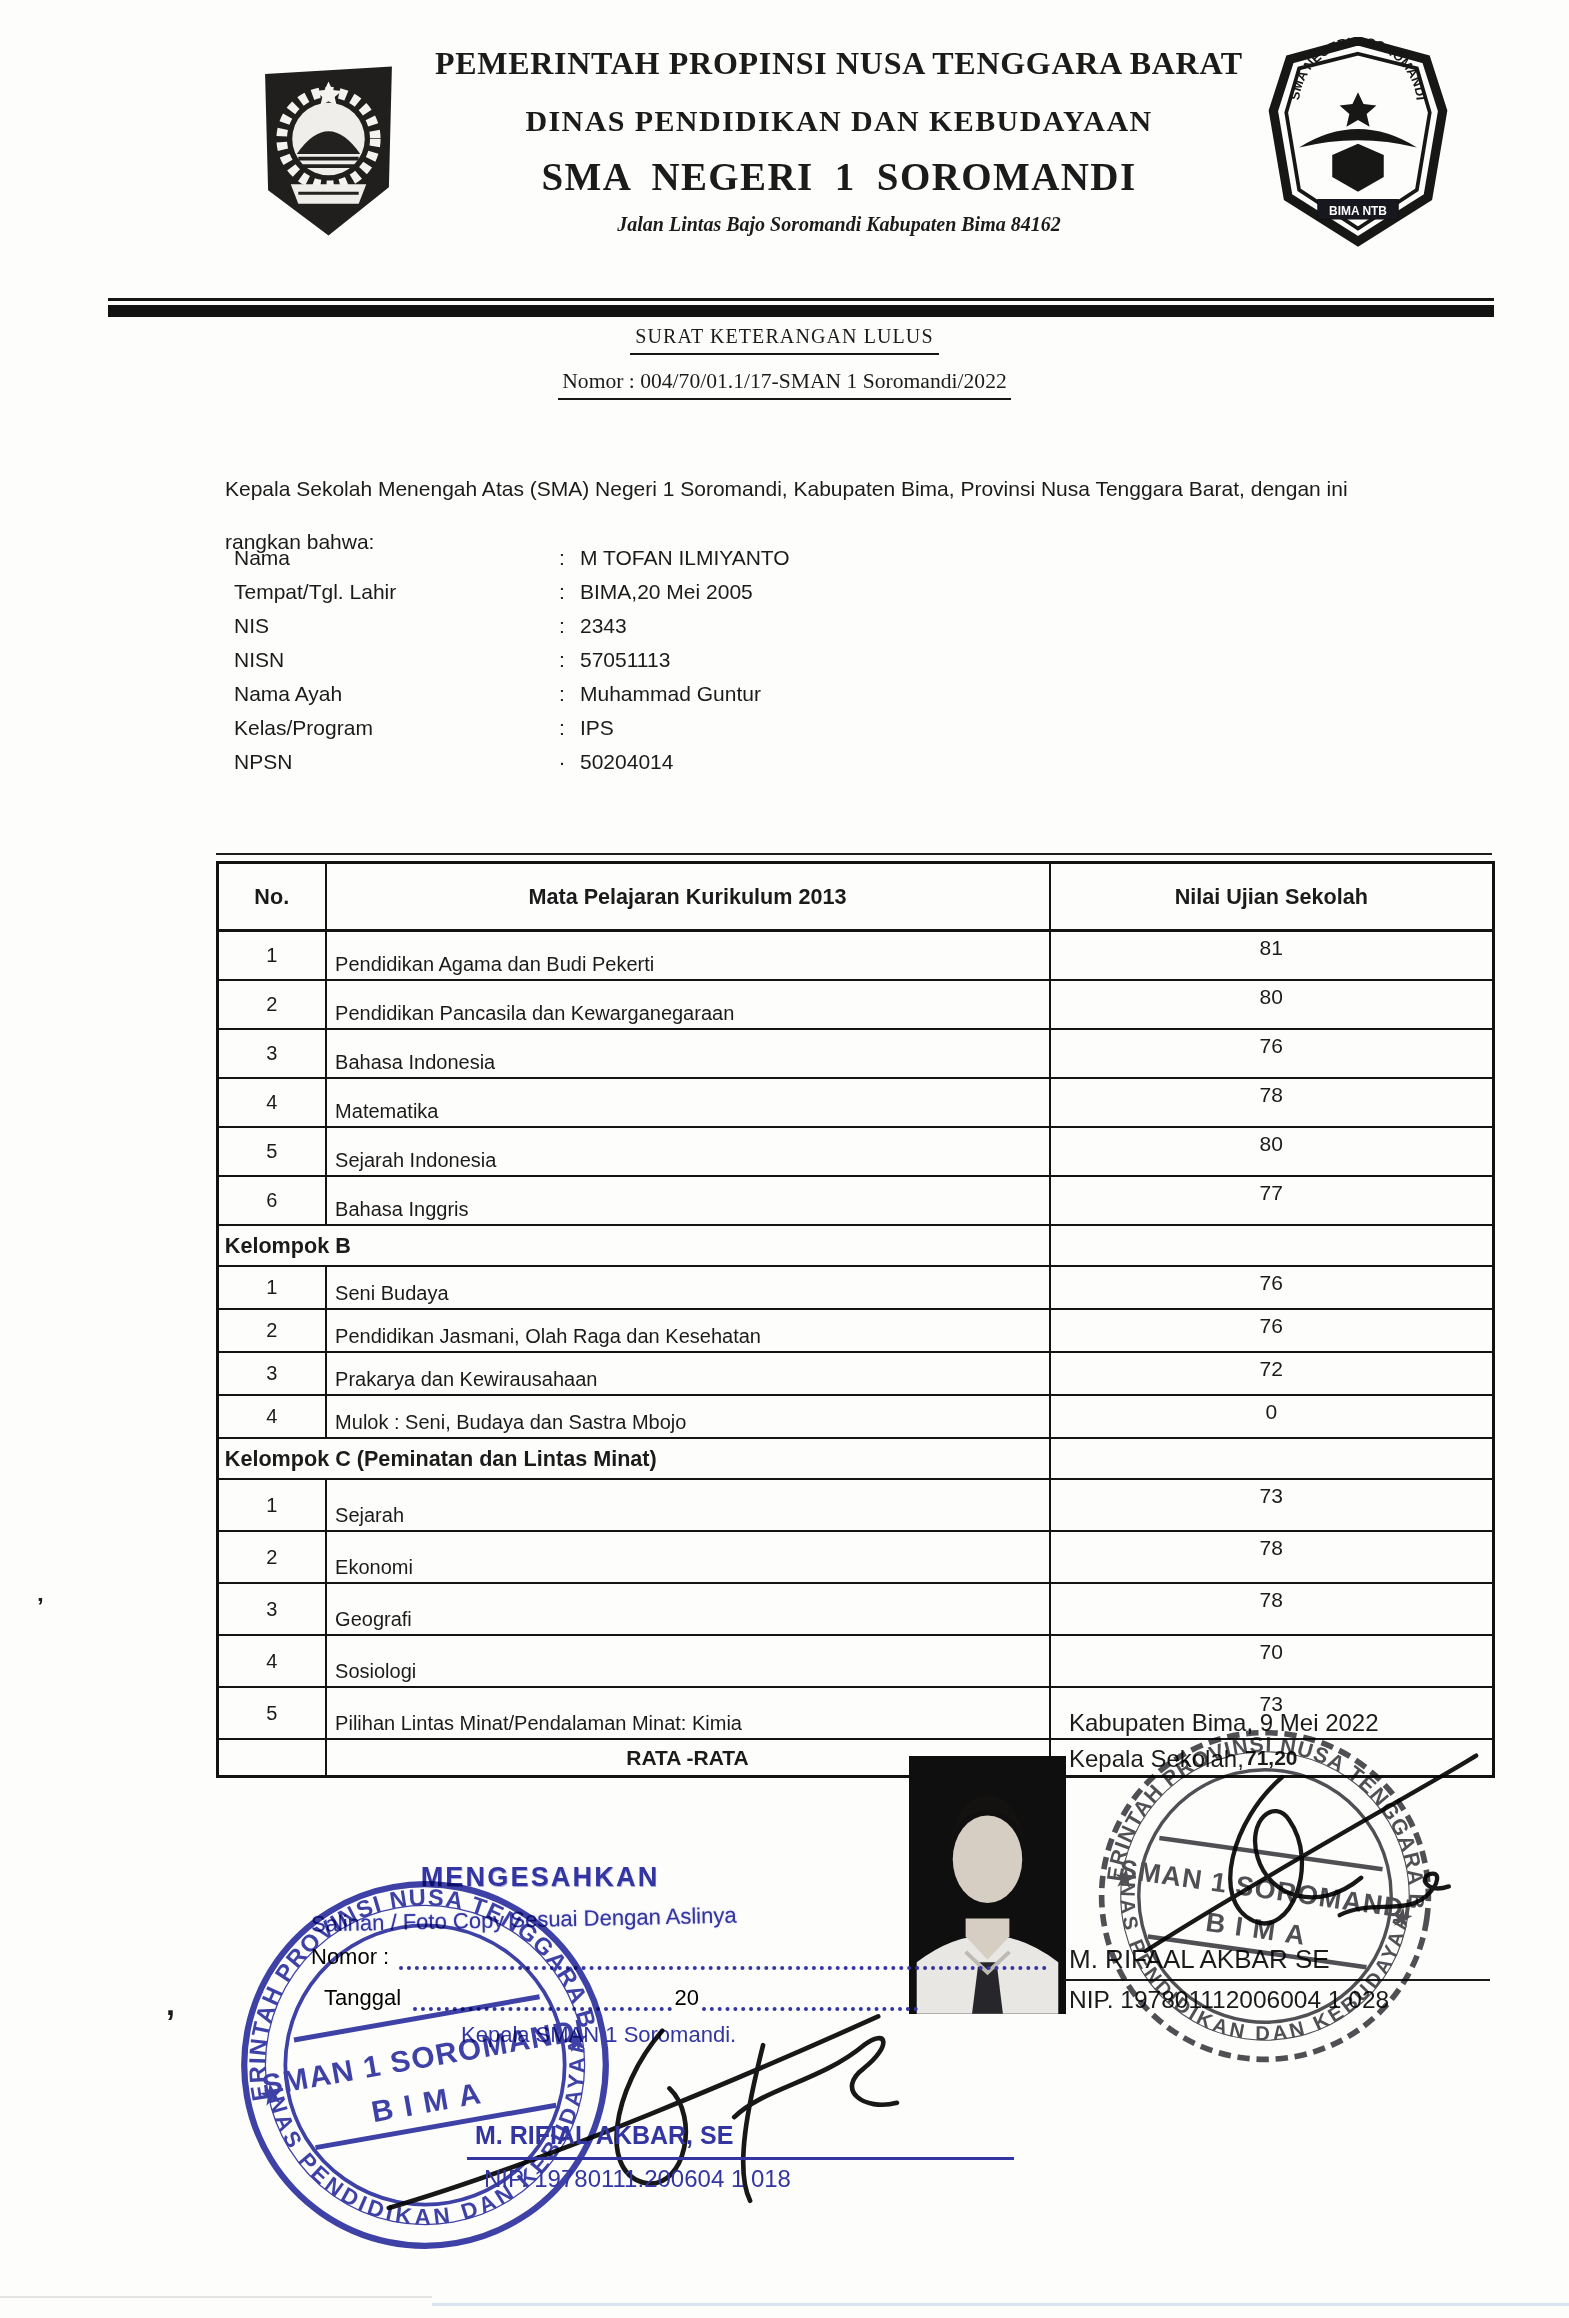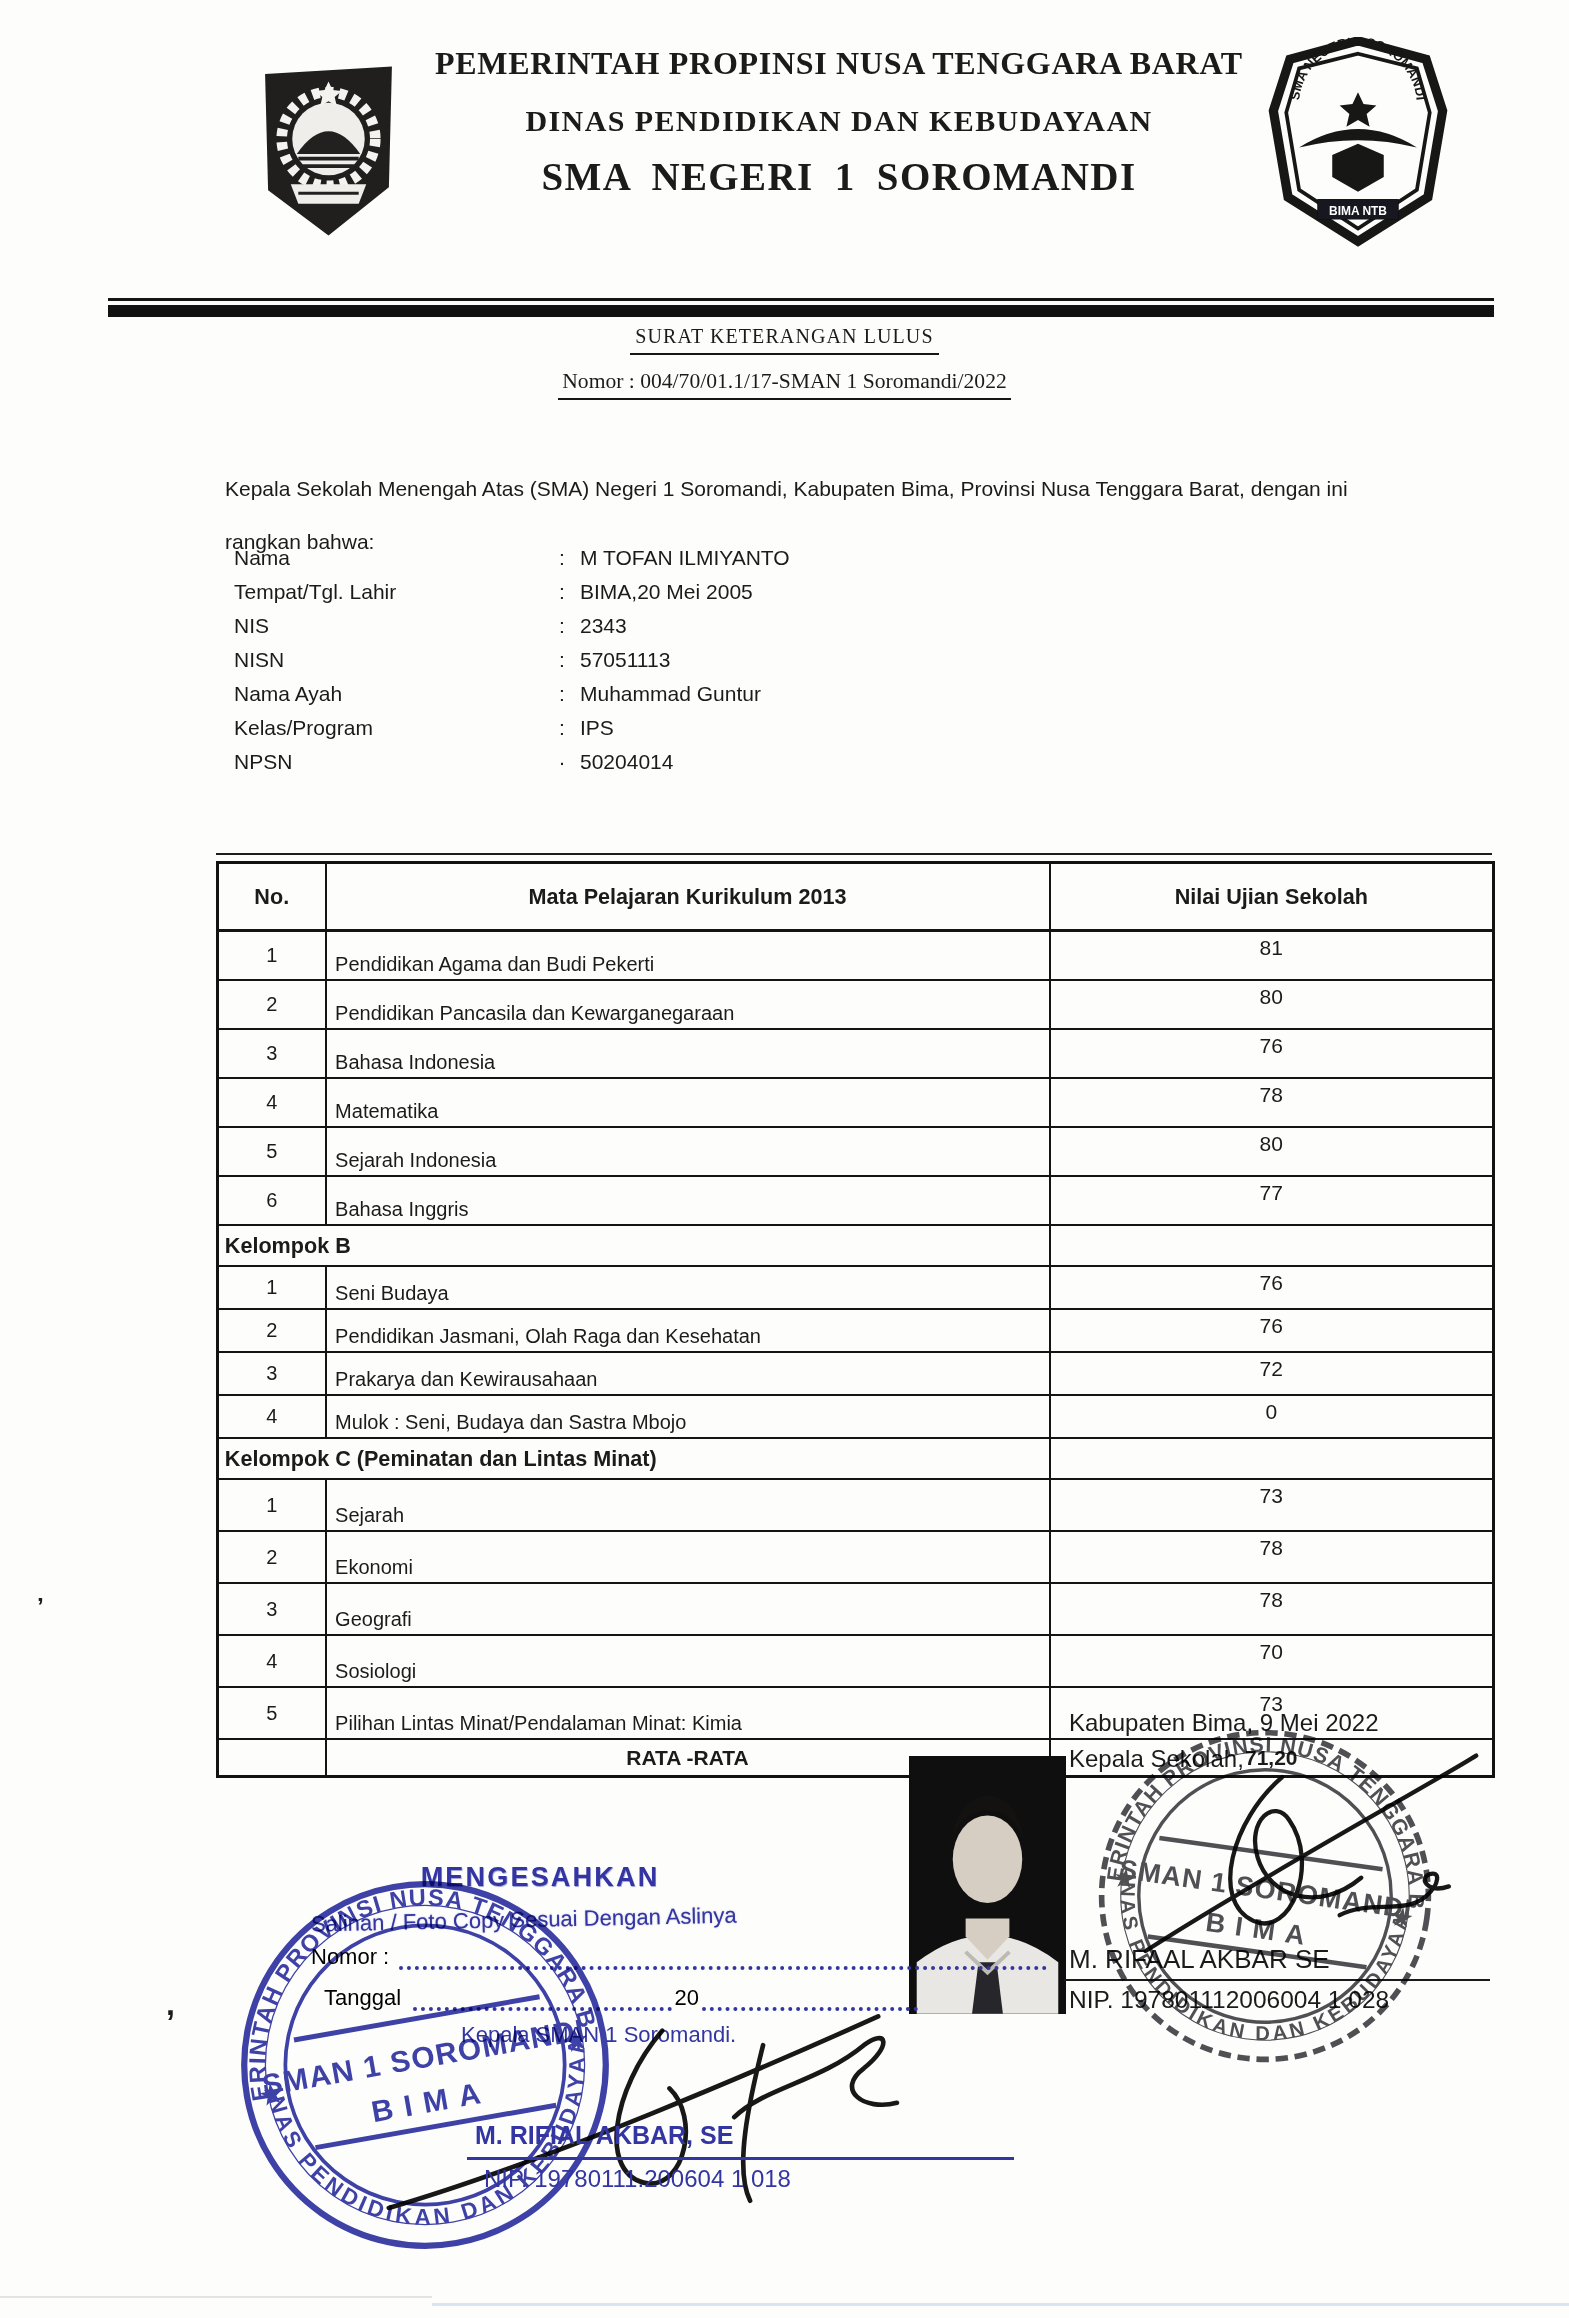--- a/index.html
+++ b/index.html
@@ -114,20 +114,21 @@
     <rect x="28" y="88" width="44" height="11" fill="#17171515" stroke="#17171/5" stroke-width="0"></rect>
     <rect x="28" y="88" width="44" height="11" fill="#17171 5"></rect>
     <rect x="28" y="88" width="44" height="11" fill="#17171f"></rect>
     <text x="50" y="96.5" font-size="6.5" font-weight="bold" fill="#ffffff" text-anchor="middle" font-family="Liberation Sans,sans-serif">BIMA  NTB</text>
   </svg>
 
   <div class="hdr-text">
     <div class="hdr-gov">PEMERINTAH PROPINSI NUSA TENGGARA BARAT</div>
     <div class="hdr-dep">DINAS PENDIDIKAN DAN KEBUDAYAAN</div>
     <div class="hdr-school">SMA NEGERI 1 SOROMANDI</div>
+    <div class="hdr-addr">Jalan Lintas Bajo Soromandi Kabupaten Bima 84162</div>
   </div>
   <div class="hdr-rule-thin"></div>
   <div class="hdr-rule"></div>
 
   <div class="title-wrap">
     <div><span class="doc-title">SURAT KETERANGAN LULUS</span></div>
     <div class="doc-number"><span>Nomor : 004/70/01.1/17-SMAN 1 Soromandi/2022</span></div>
   </div>
 
   <div class="intro">

